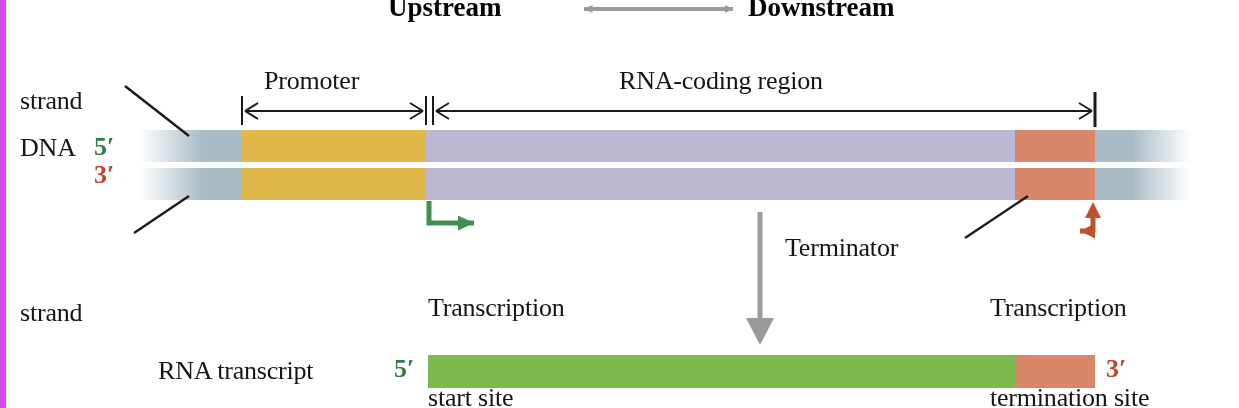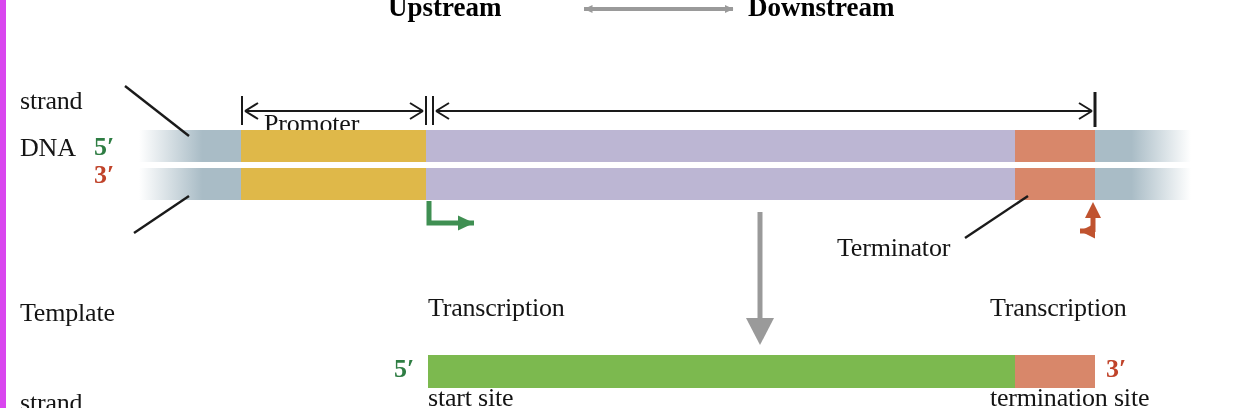--- a/index.html
+++ b/index.html
@@ -81,38 +81,38 @@
 <div id="stage">
 
   <div class="abs heading" style="left:382px; top:-8px;">Upstream</div>
   <div class="abs heading" style="left:742px; top:-8px;">Downstream</div>
 
   <div class="abs txt" style="left:14px; top:26px;">
     <div>strand</div>
   </div>
 
   <div class="abs txt" style="left:14px; top:238px;">
-    <div>Template</div>
     <div>strand</div>
   </div>
 
   <div class="abs txt" style="left:422px; top:233px;">
     <div>Transcription</div>
     <div>start site</div>
   </div>
 
-  <div class="abs txt" style="left:831px; top:233px;">Terminator</div>
+  <div class="abs txt" style="left:779px; top:233px;">Terminator</div>
 
   <div class="abs txt" style="left:984px; top:233px;">
     <div>Transcription</div>
     <div>termination site</div>
   </div>
 
-  <div class="abs txt" style="left:258px; top:66px;margin-top:43px;">Promoter</div>
-
+  <div class="abs txt" style="left:258px; top:66px;">Promoter</div>
+
+  <div class="abs txt" style="left:613px; top:66px;">RNA-coding region</div>
 
   <div class="abs txt" style="left:14px; top:133px;">DNA</div>
 
   <div class="abs prime prime-green" style="left:88px; top:133px;">5′</div>
   <div class="abs prime prime-red" style="left:88px; top:161px;">3′</div>
 
   <div class="abs prime prime-red" style="left:1197px; top:133px;">3′</div>
   <div class="abs prime prime-green" style="left:1197px; top:161px;">5′</div>
 
   <div class="strand" style="top:130px;">
@@ -124,20 +124,21 @@
   </div>
 
   <div class="strand" style="top:168px;">
     <div class="seg seg-flank-left"></div>
     <div class="seg seg-promoter"></div>
     <div class="seg seg-coding"></div>
     <div class="seg seg-terminator"></div>
     <div class="seg seg-flank-right"></div>
   </div>
 
+  <div class="abs txt" style="left:152px; top:356px;">RNA transcript</div>
   <div class="abs prime prime-green" style="left:388px; top:355px;">5′</div>
   <div class="abs prime prime-red" style="left:1100px; top:355px;">3′</div>
 
   <div class="rna-bar">
     <div class="rna-coding"></div>
     <div class="rna-term"></div>
   </div>
 
   <svg class="overlay" viewBox="0 0 1239 408">
     <defs>

